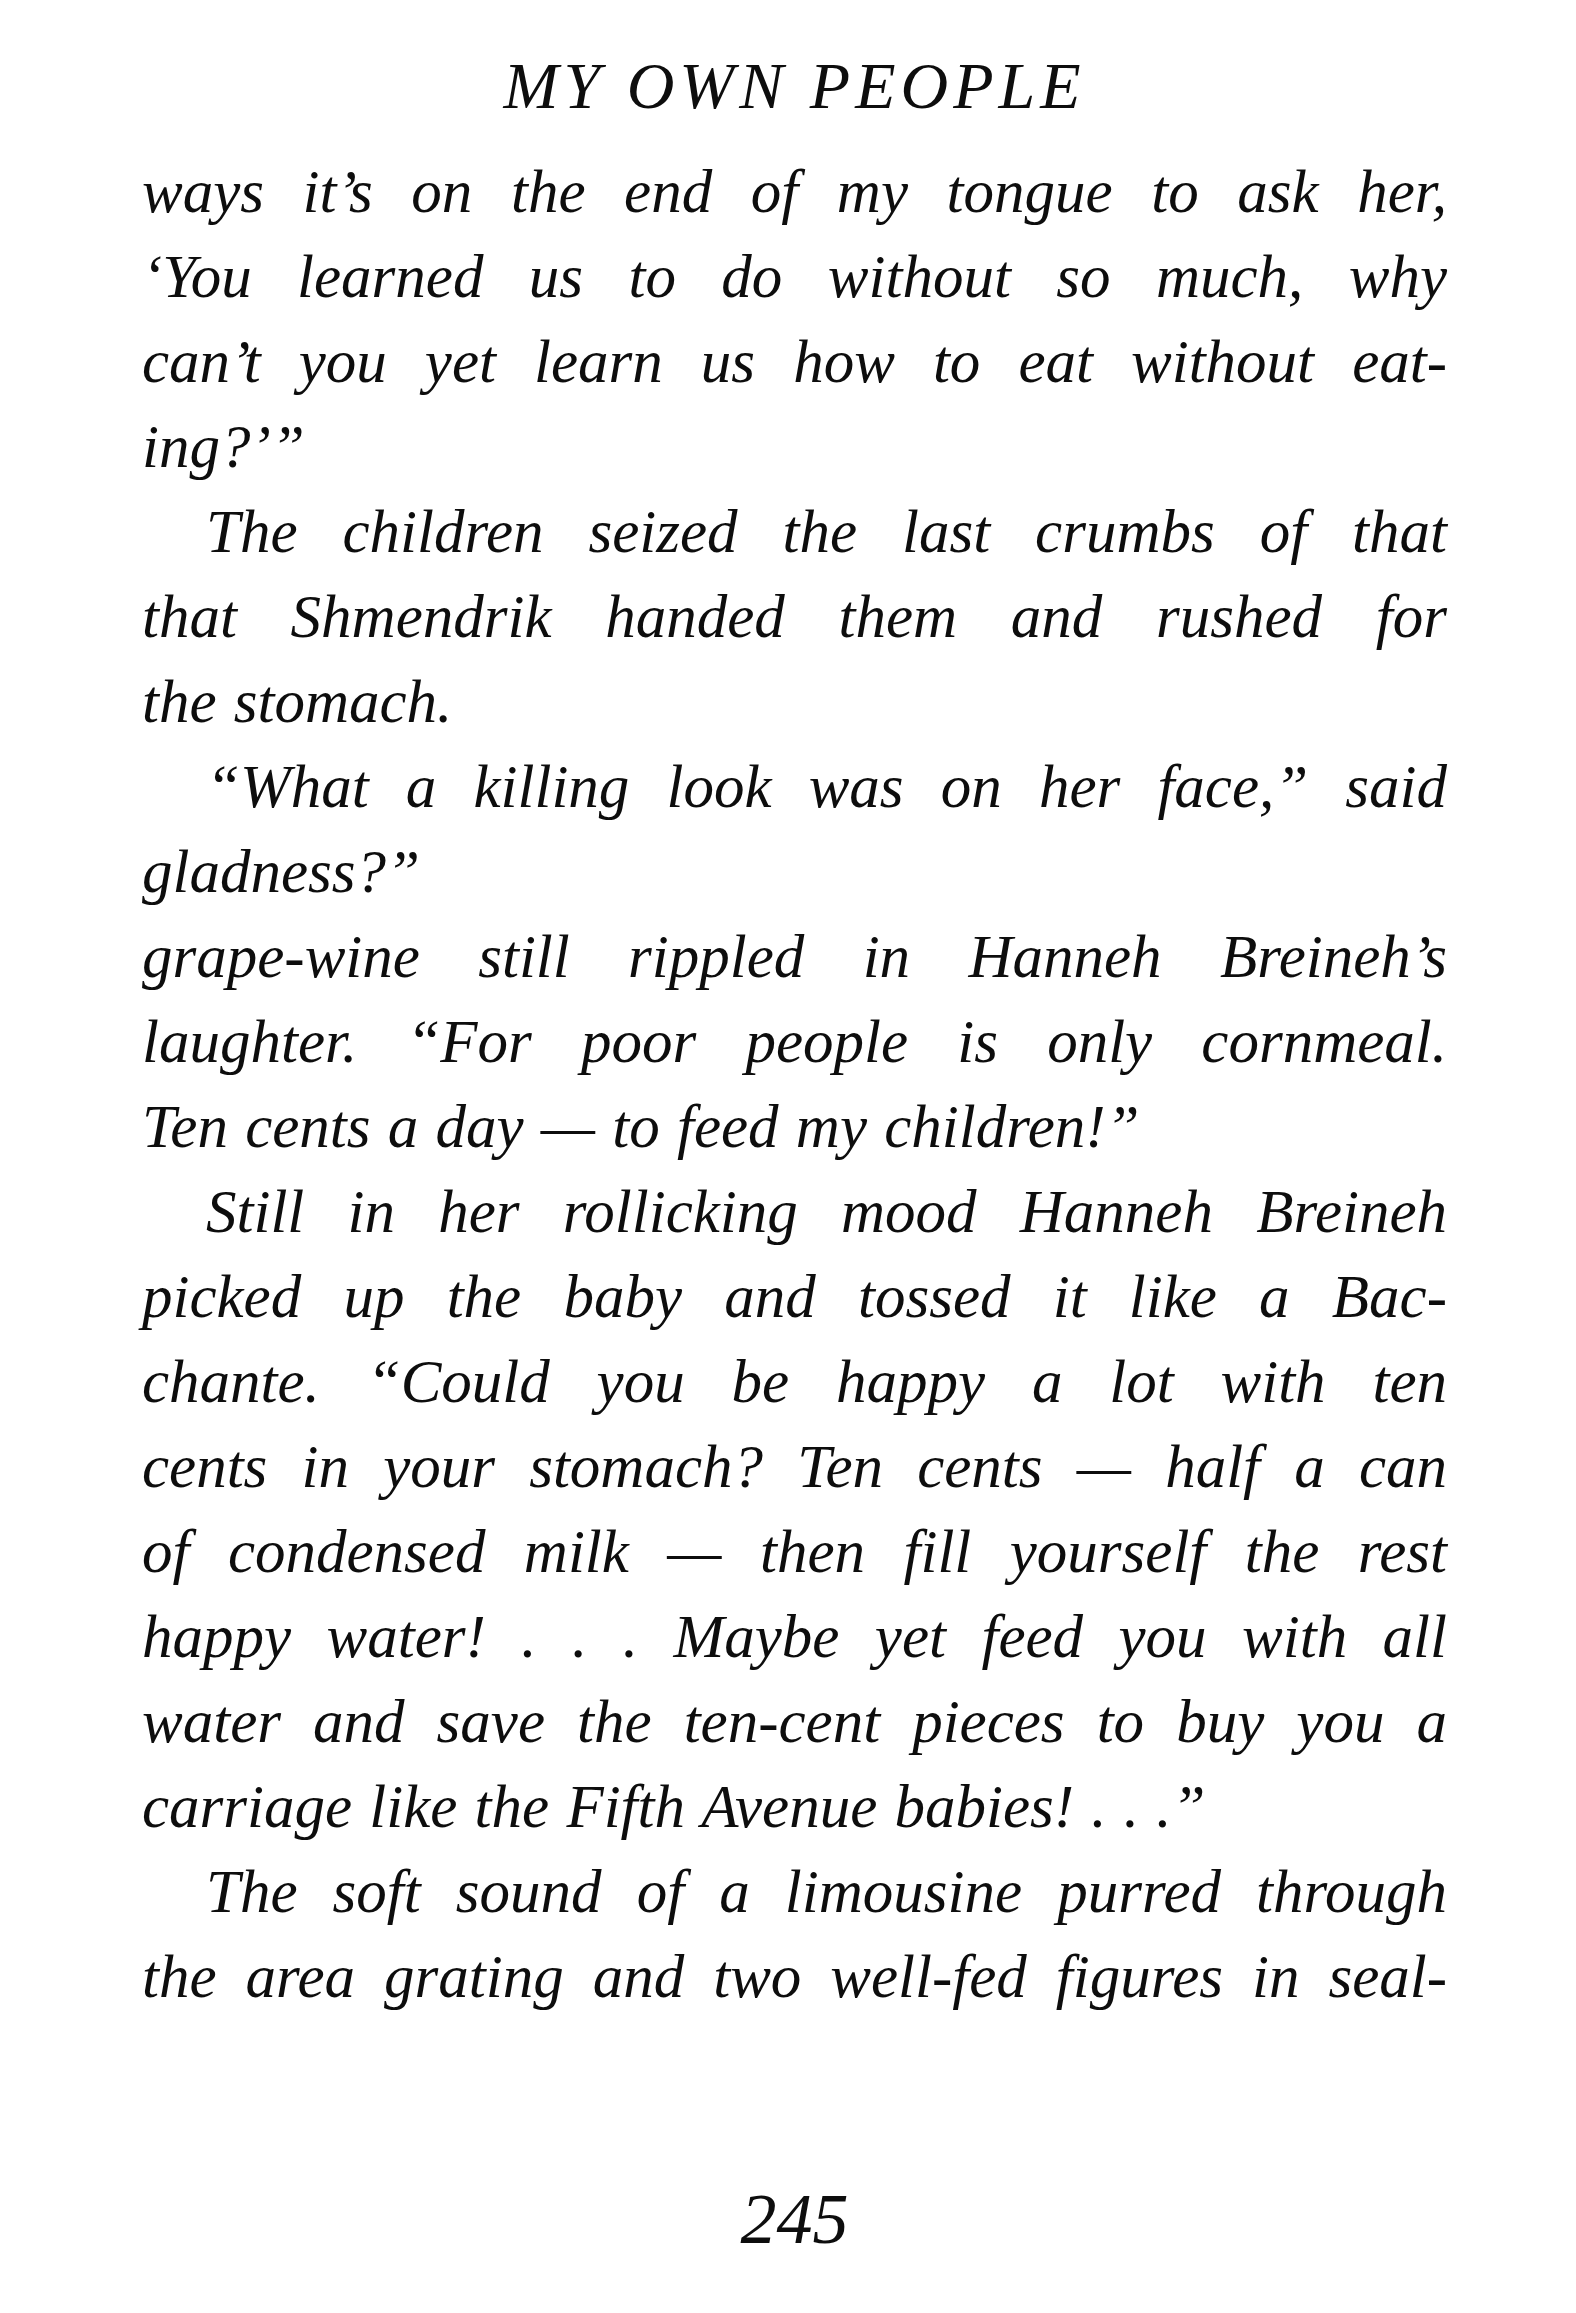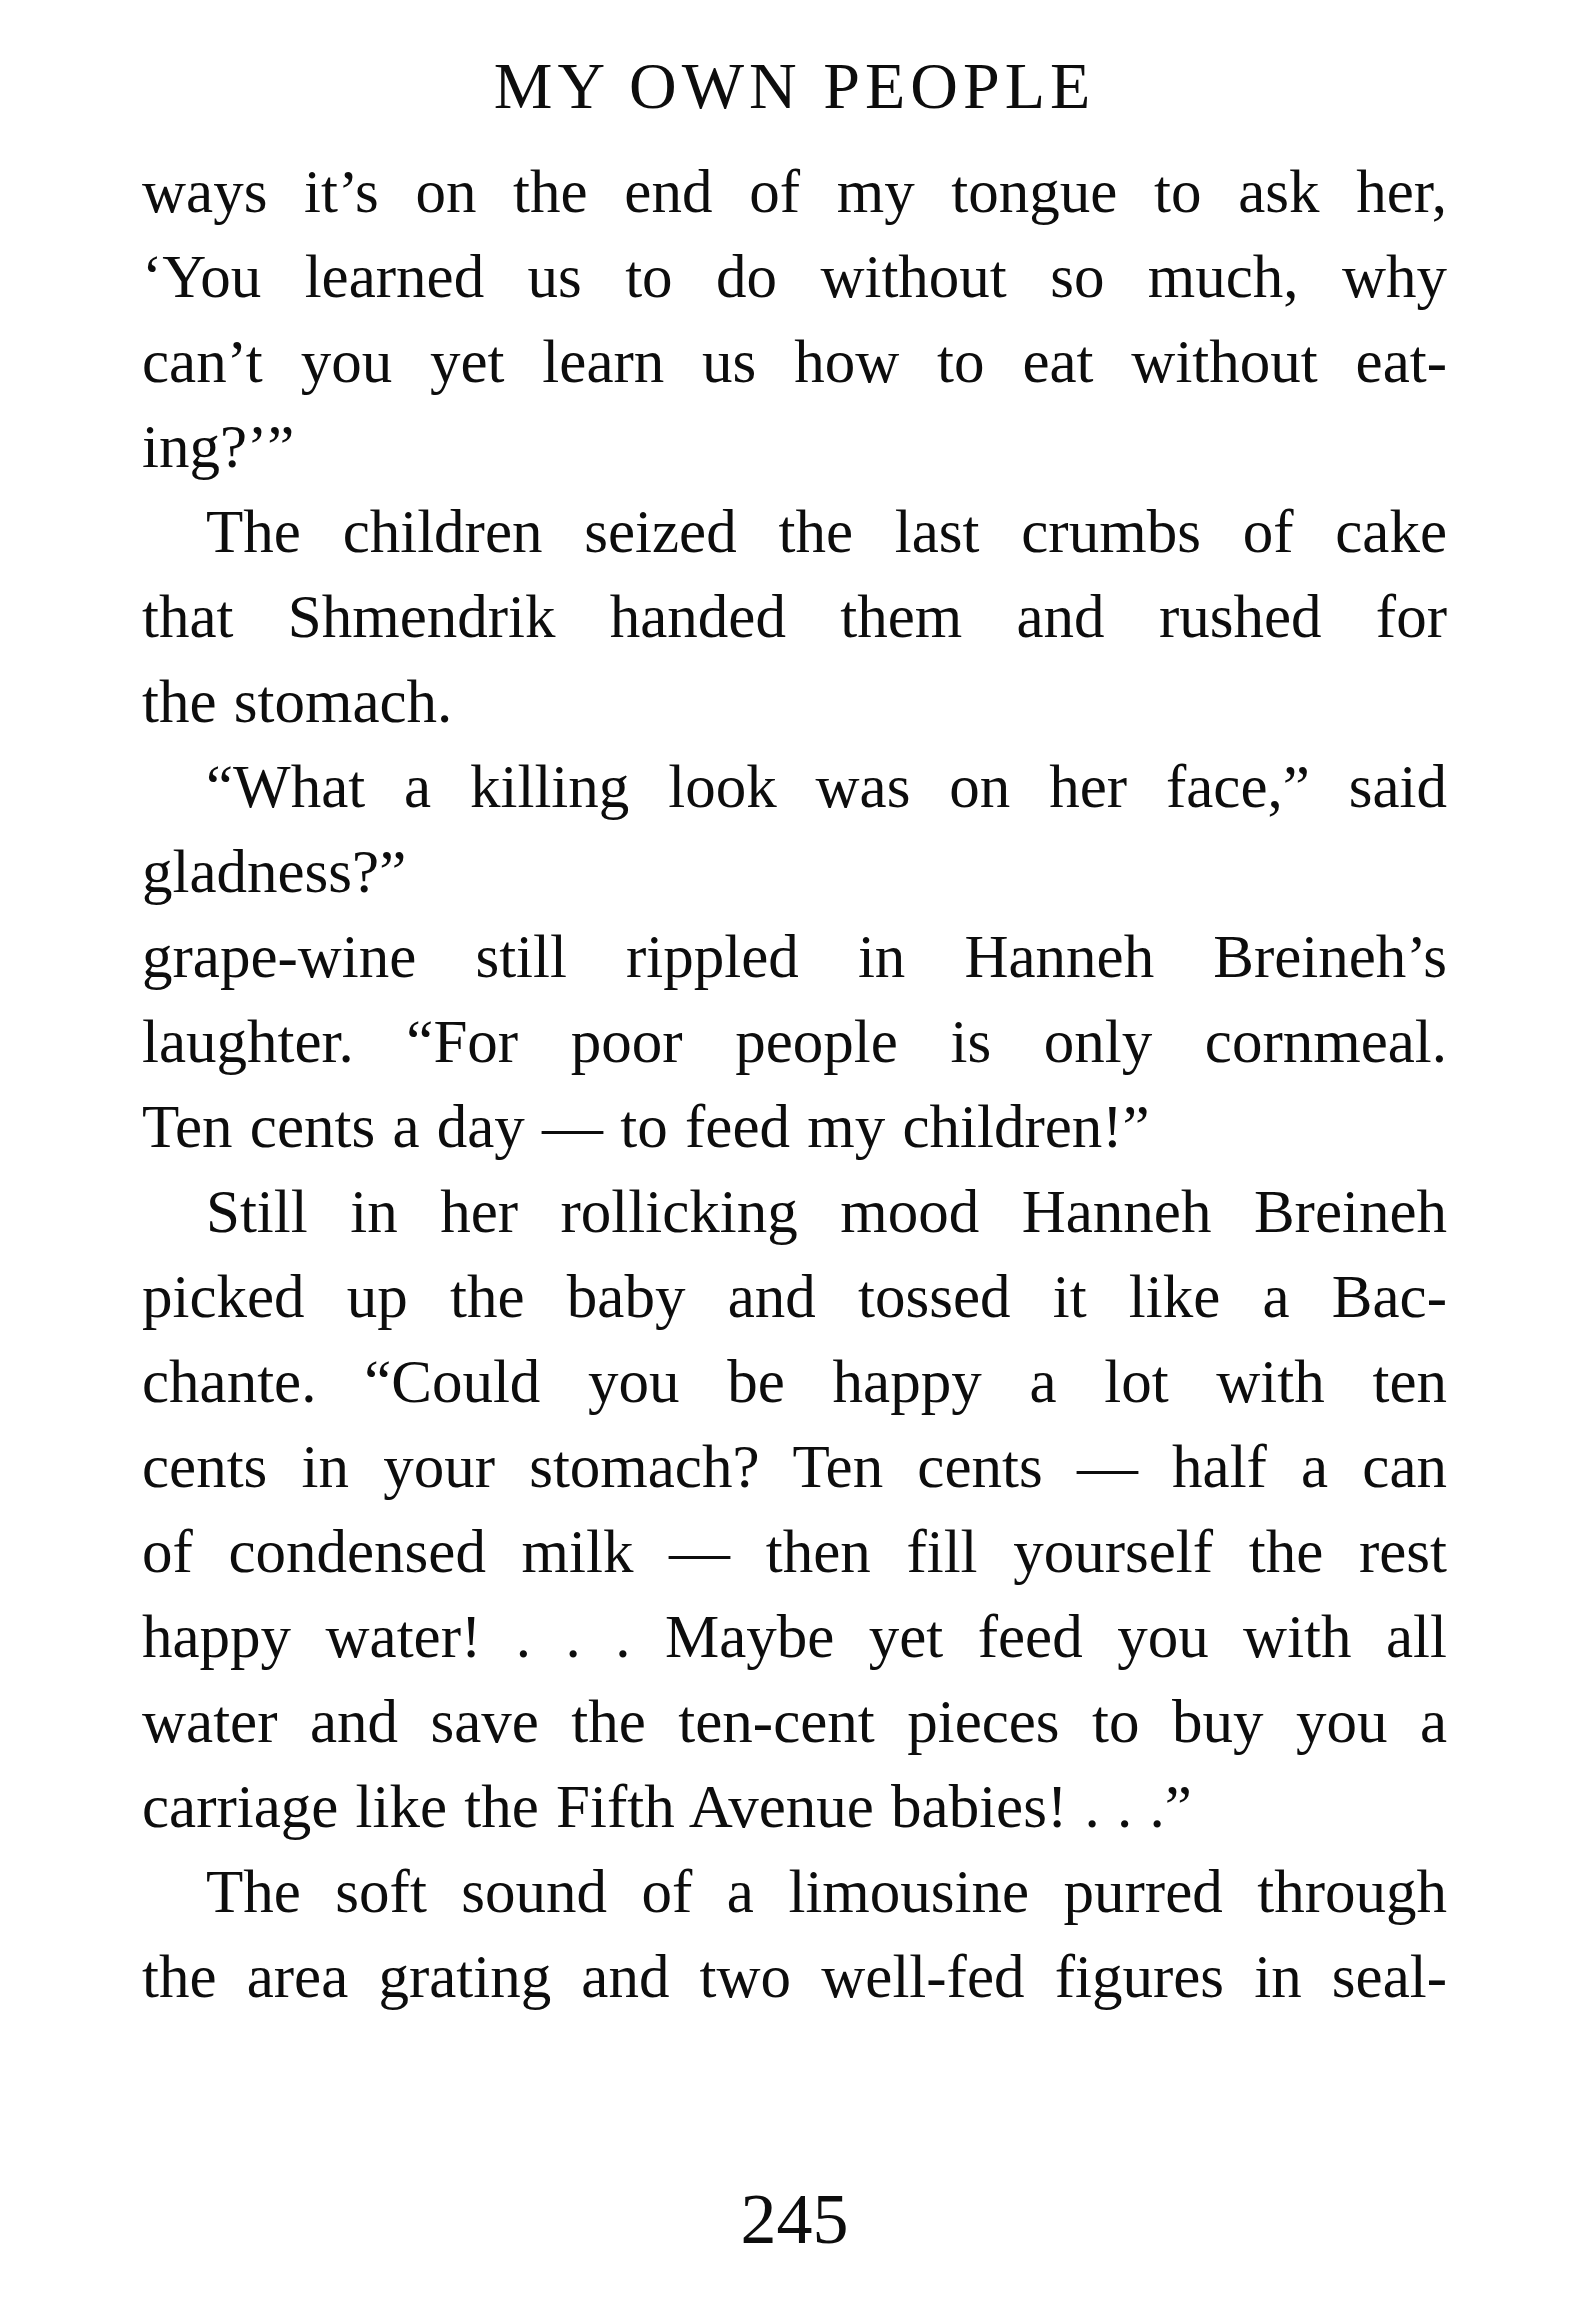--- a/index.html
+++ b/index.html
@@ -8,20 +8,21 @@
     background: #ffffff;
   }
   .book-page {
     position: relative;
     width: 1576px;
     height: 2313px;
     background: #ffffff;
     color: #0d0d0d;
     font-family: "Liberation Serif", "DejaVu Serif", serif;
     overflow: hidden;
+    font-style: italic;
   }
   .running-head {
     position: absolute;
     top: 50px;
     left: 142px;
     width: 1305px;
     text-align: center;
     font-size: 66px;
     line-height: 72px;
     letter-spacing: 5px;
@@ -66,21 +67,21 @@
 
 <div class="book-page">
 
   <div class="running-head">MY OWN PEOPLE</div>
 
   <div class="body-text">
     <div class="line">ways it’s on the end of my tongue to ask her,</div>
     <div class="line">‘You learned us to do without so much, why</div>
     <div class="line">can’t you yet learn us how to eat without eat-</div>
     <div class="line end">ing?’”</div>
-    <div class="line indent">The children seized the last crumbs of cake</div>
+    <div class="line indent">The children seized the last crumbs of that</div>
     <div class="line">that Shmendrik handed them and rushed for</div>
     <div class="line end">the stomach.</div>
     <div class="line indent">“What a killing look was on her face,” said</div>
     <div class="line end">gladness?”</div>
     <div class="line">grape-wine still rippled in Hanneh Breineh’s</div>
     <div class="line">laughter. “For poor people is only cornmeal.</div>
     <div class="line end">Ten cents a day — to feed my children!”</div>
     <div class="line indent">Still in her rollicking mood Hanneh Breineh</div>
     <div class="line">picked up the baby and tossed it like a Bac-</div>
     <div class="line">chante. “Could you be happy a lot with ten</div>

